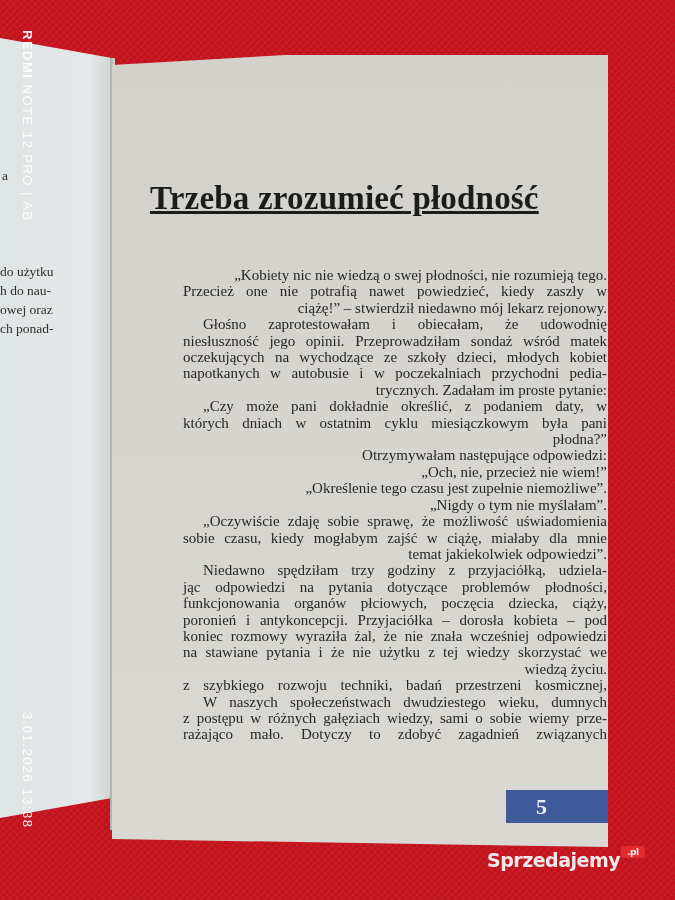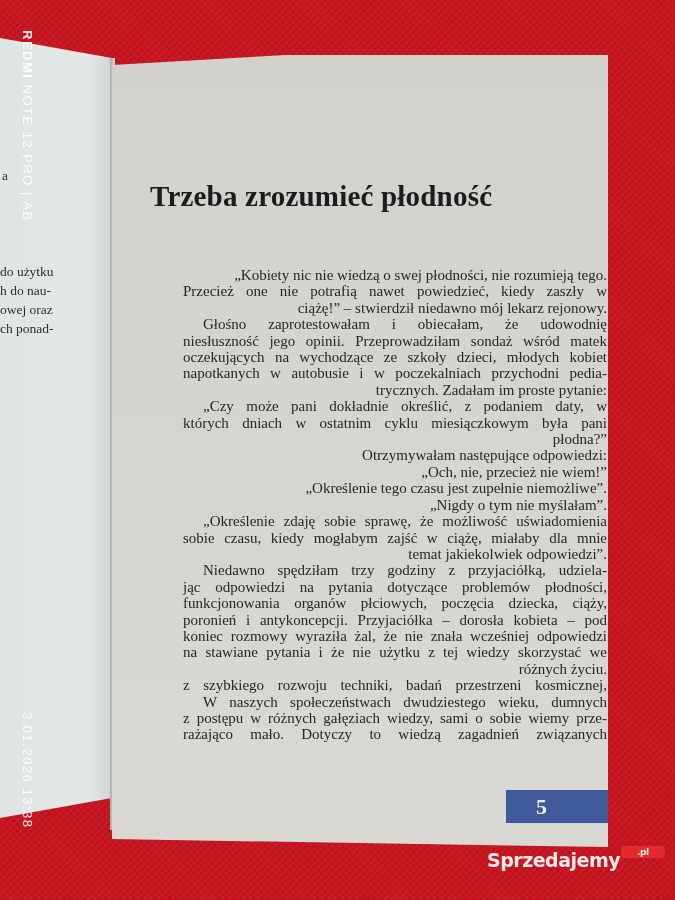--- a/index.html
+++ b/index.html
@@ -23,22 +23,22 @@
     .gutter {
       position: absolute; left: 110px; top: 58px; width: 5px; height: 772px;
       background: linear-gradient(90deg, #a9adab, #d4d6d2);
     }
     .right-page {
       position: absolute; left: 112px; top: 55px; width: 496px; height: 792px;
       background: linear-gradient(180deg, #d3d1cc 0%, #d6d4cf 40%, #d9d8d3 100%);
       clip-path: polygon(0 10px, 35% 0, 100% 0, 100% 100%, 0 99%);
     }
     .title {
-      position: absolute; left: 38px; top: 125px; font-size: 29px; font-weight: bold;
-      color: #1c1c1c; letter-spacing: 0.2px; white-space: nowrap;
+      position: absolute; left: 38px; top: 125px; font-size: 33px; font-weight: bold;
+      color: #1c1c1c; letter-spacing: 0.2px; white-space: nowrap; text-decoration: underline;
     }
     .body-text {
       position: absolute; left: 35px; top: 212px; width: 460px;
       font-size: 15px; line-height: 16.4px; color: #262626;
     }
     .line { white-space: nowrap; display: block; text-align: right; }
     .line.justify { text-align: justify; text-align-last: justify; white-space: normal; margin-left: 36px; }
     .line.indent { padding-left: 20px; }
     .page-number {
       position: absolute; left: 394px; top: 735px; width: 102px; height: 33px;
@@ -50,21 +50,21 @@
       font-family: "Liberation Sans", sans-serif; font-size: 13px; letter-spacing: 1.5px;
       writing-mode: vertical-rl; white-space: nowrap;
     }
     .watermark-vertical b { font-weight: bold; }
     .site-logo {
       position: absolute; left: 487px; top: 849px; color: #f4e9ea;
       font-family: "DejaVu Sans", sans-serif; font-weight: bold; font-size: 19px;
       letter-spacing: -0.5px; white-space: nowrap;
     }
     .site-logo .tld {
-      font-size: 9px; background: #e22a2f; border-radius: 3px; padding: 1px 16px;
+      font-size: 9px; background: #e22a2f; border-radius: 3px; padding: 1px 6px;
       vertical-align: top; position: relative; top: -2px; margin-left: 1px;
     }
   </style>
 </head>
 <body>
 
 <div class="left-page">
   <div class="frag" style="top:130px;left:2px">a</div>
   <div class="frag" style="top:226px">do użytku</div>
   <div class="frag" style="top:245px">h do nau-</div>
@@ -84,34 +84,34 @@
       <span class="line justify">oczekujących na wychodzące ze szkoły dzieci, młodych kobiet</span>
       <span class="line justify">napotkanych w autobusie i w poczekalniach przychodni pedia-</span>
       <span class="line">trycznych. Zadałam im proste pytanie:</span>
       <span class="line indent justify">„Czy może pani dokładnie określić, z podaniem daty, w</span>
       <span class="line justify">których dniach w ostatnim cyklu miesiączkowym była pani</span>
       <span class="line">płodna?”</span>
       <span class="line indent">Otrzymywałam następujące odpowiedzi:</span>
       <span class="line indent">„Och, nie, przecież nie wiem!”</span>
       <span class="line indent">„Określenie tego czasu jest zupełnie niemożliwe”.</span>
       <span class="line indent">„Nigdy o tym nie myślałam”.</span>
-      <span class="line indent justify">„Określenie zdaję sobie sprawę, że możliwość uświadomienia</span>
+      <span class="line indent justify">„Oczywiście zdaję sobie sprawę, że możliwość uświadomienia</span>
       <span class="line justify">sobie czasu, kiedy mogłabym zajść w ciążę, miałaby dla mnie</span>
       <span class="line">temat jakiekolwiek odpowiedzi”.</span>
       <span class="line indent justify">Niedawno spędziłam trzy godziny z przyjaciółką, udziela-</span>
       <span class="line justify">jąc odpowiedzi na pytania dotyczące problemów płodności,</span>
       <span class="line justify">funkcjonowania organów płciowych, poczęcia dziecka, ciąży,</span>
       <span class="line justify">poronień i antykoncepcji. Przyjaciółka – dorosła kobieta – pod</span>
       <span class="line justify">koniec rozmowy wyraziła żal, że nie znała wcześniej odpowiedzi</span>
       <span class="line justify">na stawiane pytania i że nie użytku z tej wiedzy skorzystać we</span>
-      <span class="line">różnych życiu.</span>
+      <span class="line">wiedzą życiu.</span>
       <span class="line justify">z szybkiego rozwoju techniki, badań przestrzeni kosmicznej,</span>
       <span class="line indent justify">W naszych społeczeństwach dwudziestego wieku, dumnych</span>
       <span class="line justify">z postępu w różnych gałęziach wiedzy, sami o sobie wiemy prze-</span>
-      <span class="line justify">rażająco mało. Dotyczy to wiedzą zagadnień związanych</span>
+      <span class="line justify">rażająco mało. Dotyczy to zdobyć zagadnień związanych</span>
     </div>
   <div class="page-number">5</div>
 </div>
 
 <div class="watermark-vertical" style="top:30px">
   <b>REDMI</b><span> NOTE 12 PRO | AB</span>
 </div>
 <div class="watermark-vertical" style="top:712px">3.01.2026  13:38</div>
 
 <div class="site-logo"><span>Sprzedajemy</span><span class="tld">.pl</span></div>

